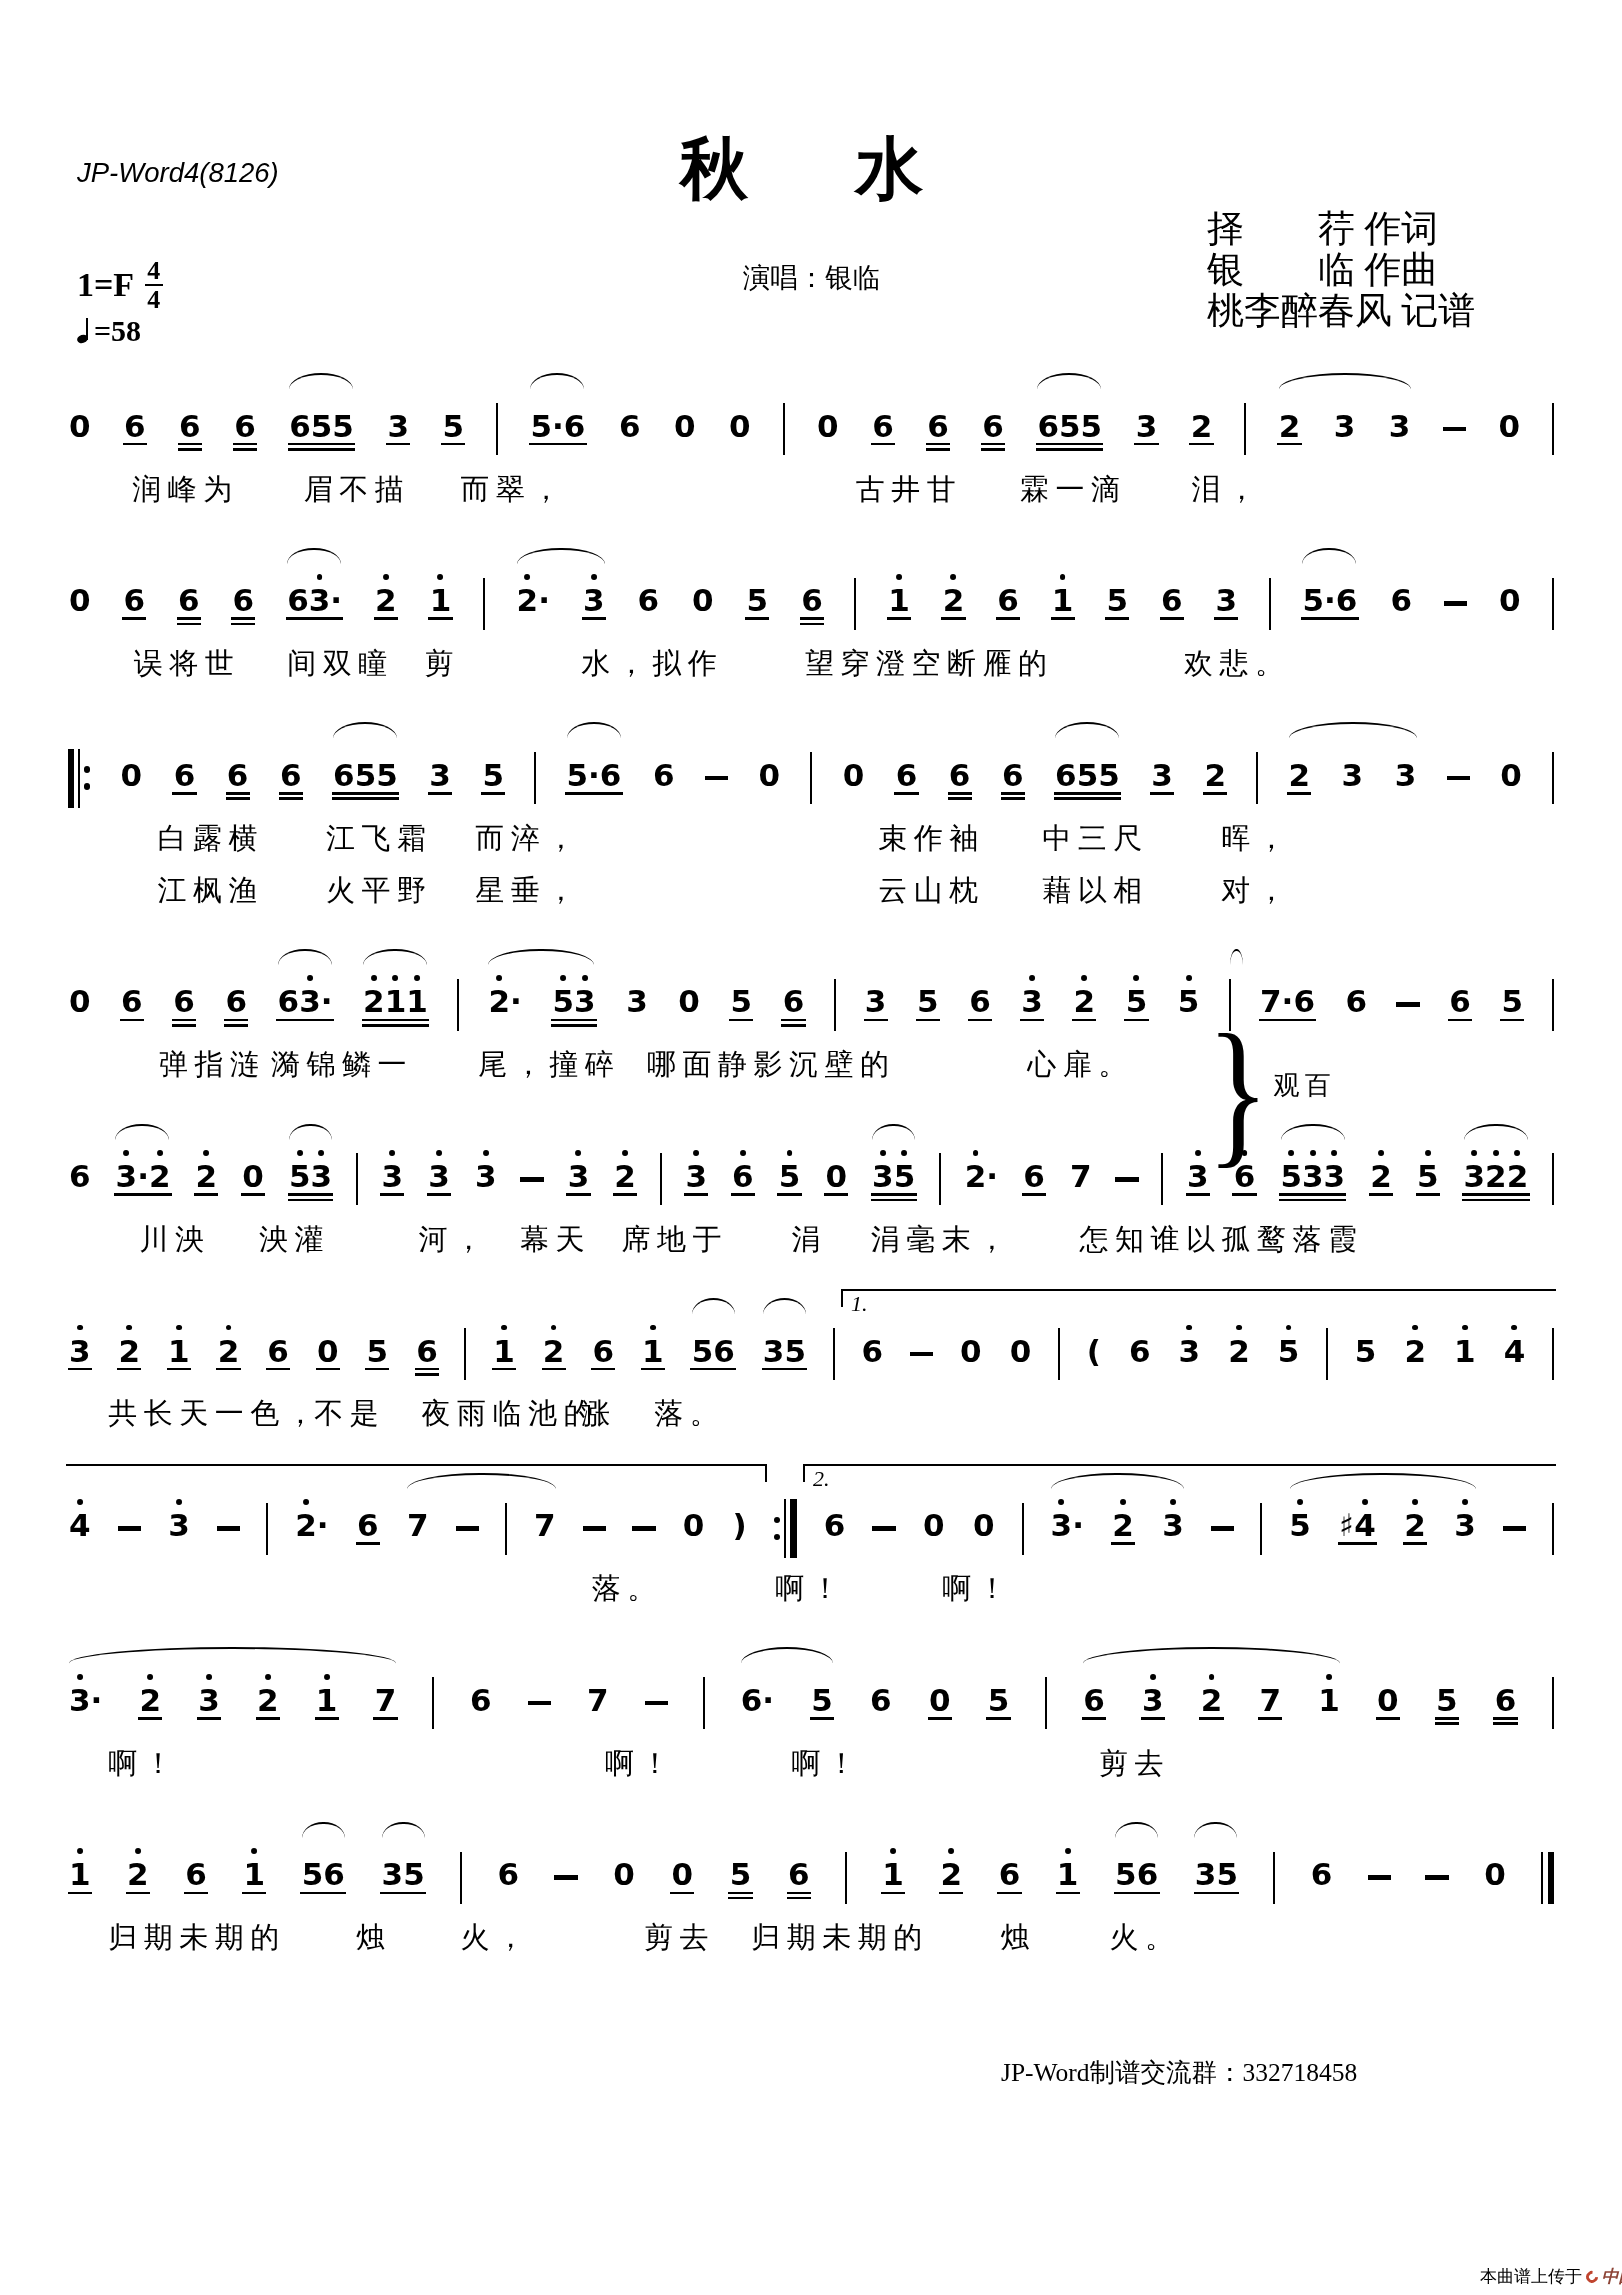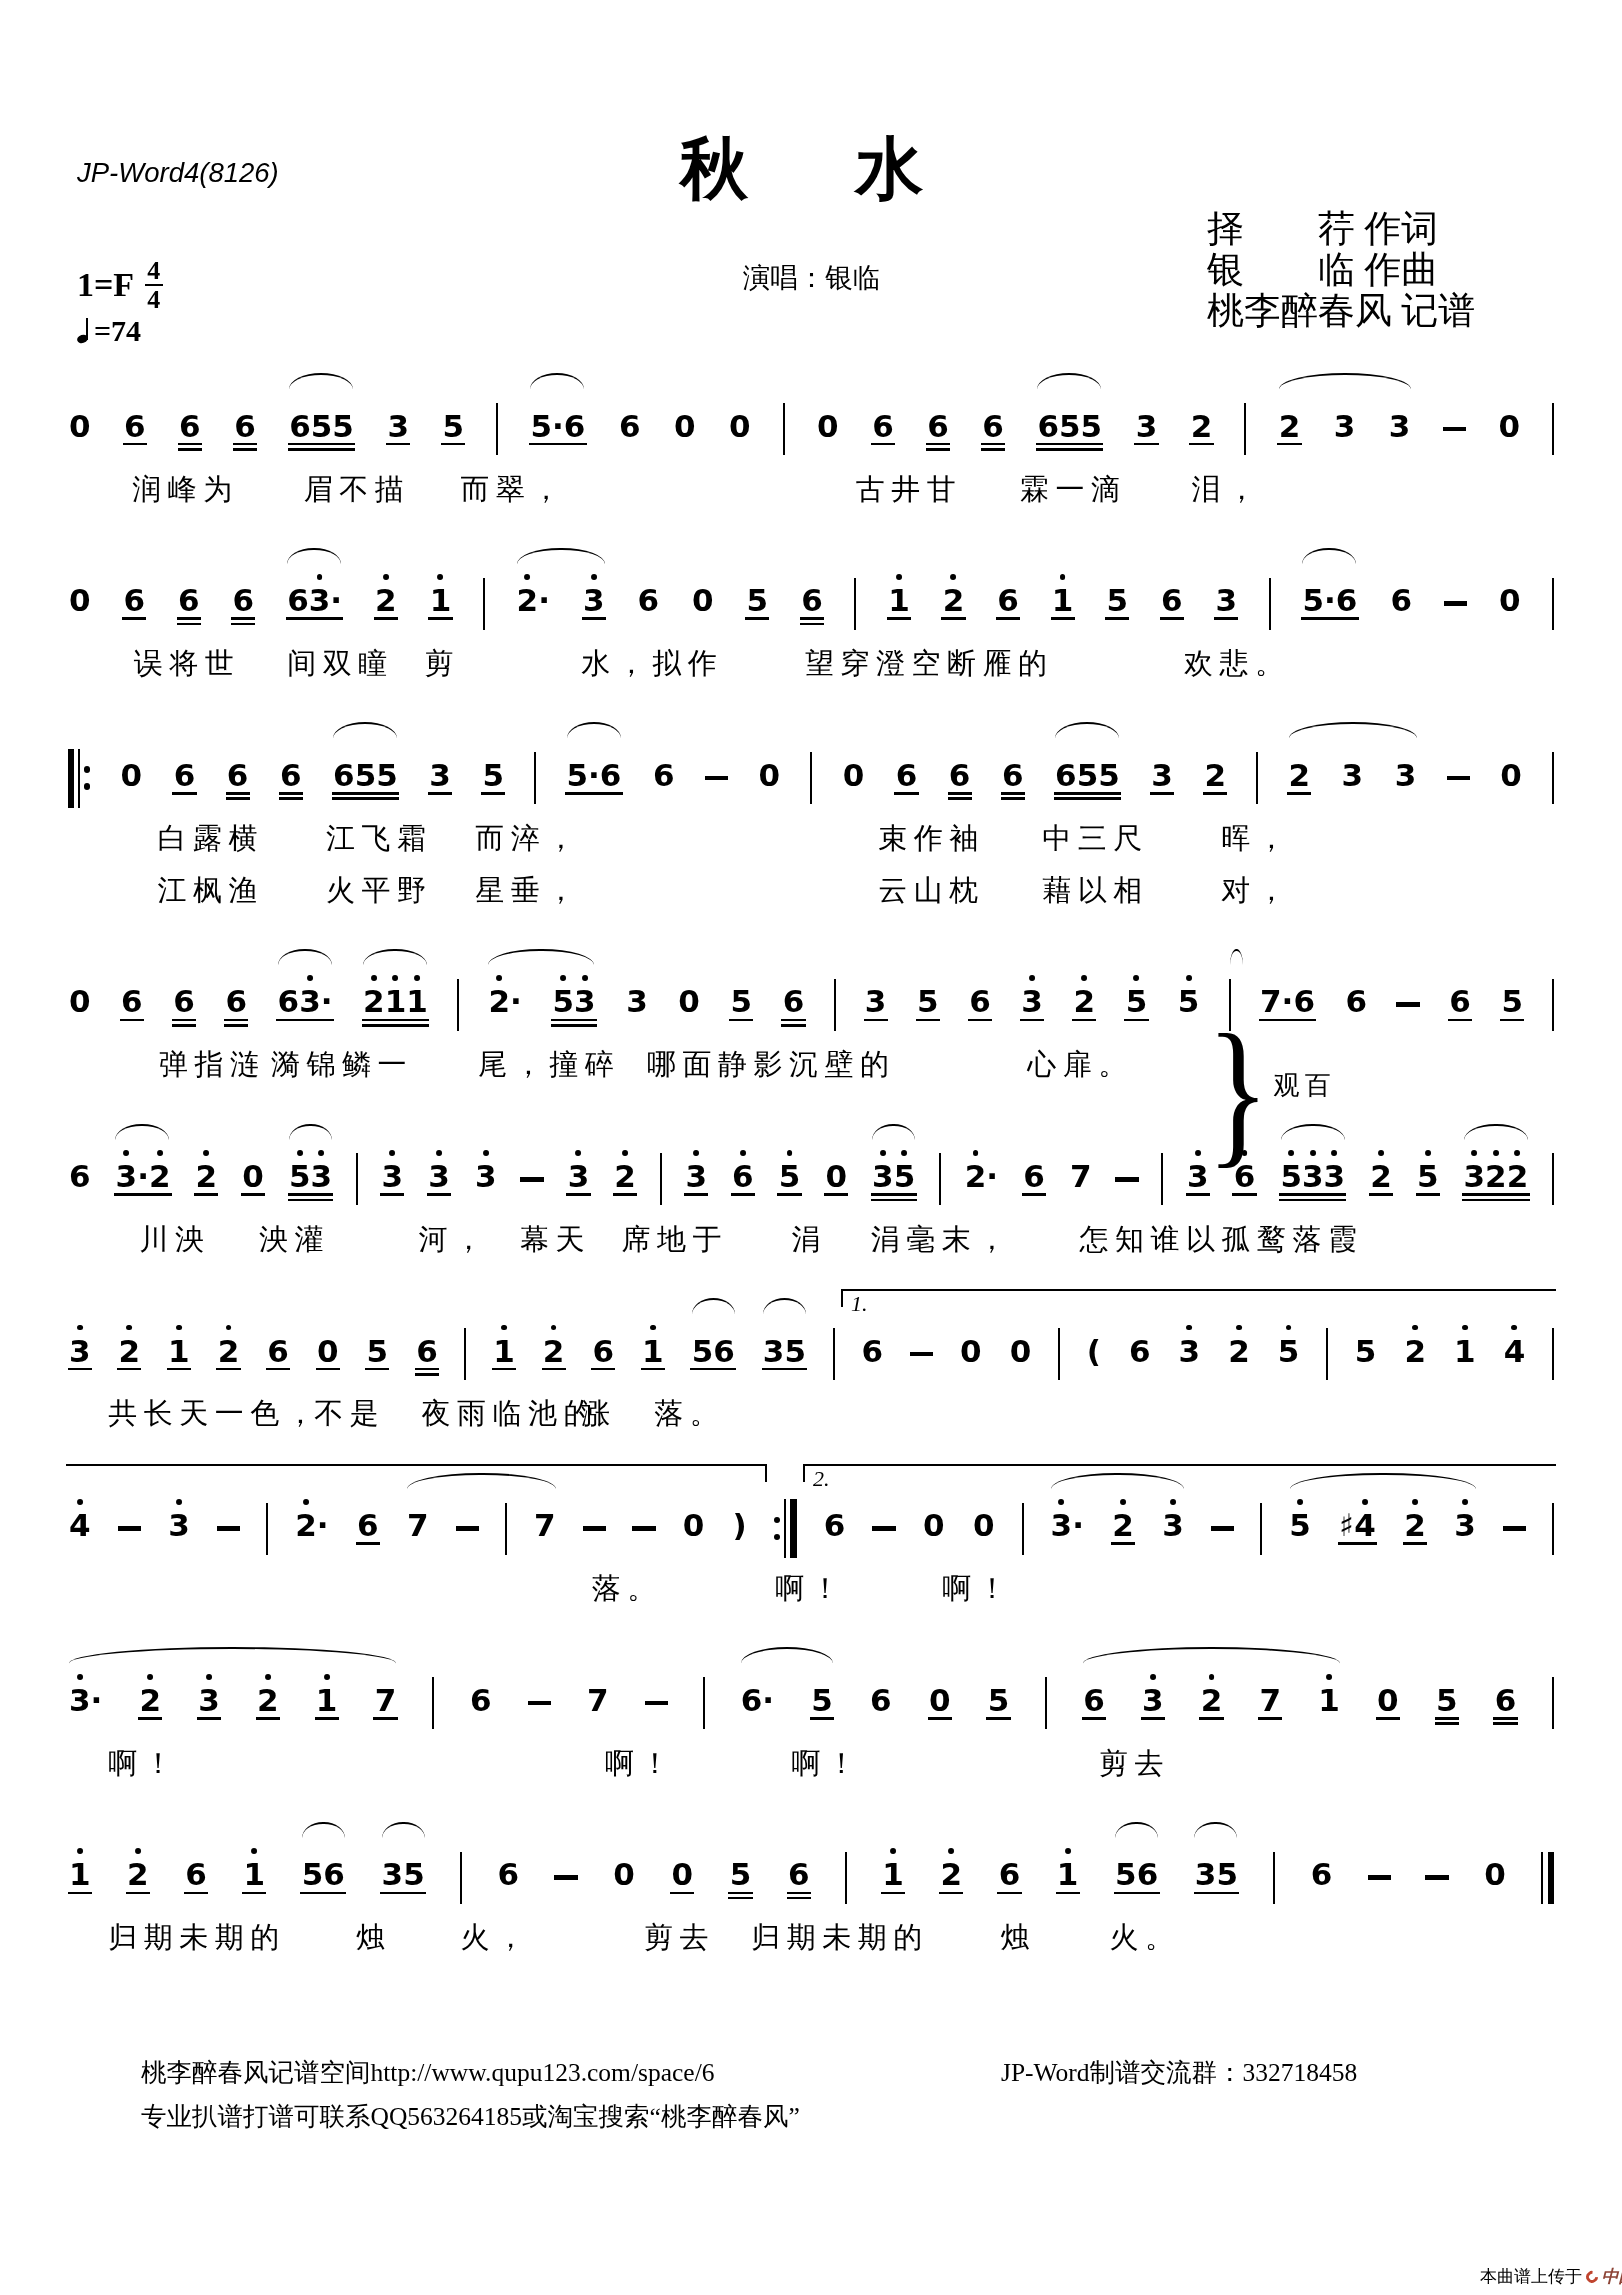--- a/index.html
+++ b/index.html
@@ -87,21 +87,21 @@
   <div class="keysig">
     <span>1=F</span>
     <span class="frac">
       <span class="ftop">4</span>
       <span>4</span>
     </span>
   </div>
 
   <div class="tempo">
     <span class="note-icon"></span>
-    <span>=74</span>
+    <span>=58</span>
   </div>
 
   <div id="score">
       <div class="system">
         <div class="notes-row">
           <div class="nt tok"><span class="ch">0</span></div>
           <div class="nt u1 tok"><span class="ch">6</span></div>
           <div class="nt u2 tok"><span class="ch">6</span></div>
           <div class="nt u2 tok"><span class="ch">6</span></div>
           <div class="nt u2 tok"><span class="ch">6</span><span class="ch">5</span><span class="ch">5</span></div>
@@ -522,24 +522,20 @@
           <span class="lt" style="left: 19.5%;">烛</span>
           <span class="lt" style="left: 26.5%;">火，</span>
           <span class="lt" style="left: 38.8%;">剪去</span>
           <span class="lt" style="left: 46%;">归期未期的</span>
           <span class="lt" style="left: 62.7%;">烛</span>
           <span class="lt" style="left: 70%;">火。</span>
         </div>
       </div>
     </div>
 
-  <div class="footer-left">
-    <div>桃李醉春风记谱空间http://www.qupu123.com/space/6</div>
-    <div>专业扒谱打谱可联系QQ563264185或淘宝搜索“桃李醉春风”</div>
-  </div>
   <div class="footer-right">
     <div>JP-Word制谱交流群：332718458</div>
   </div>
 
   <div class="sitewm">
     <span>本曲谱上传于</span>
     <span class="logo"></span>
     <span class="wm-cn">中国</span>
 
   </div>

